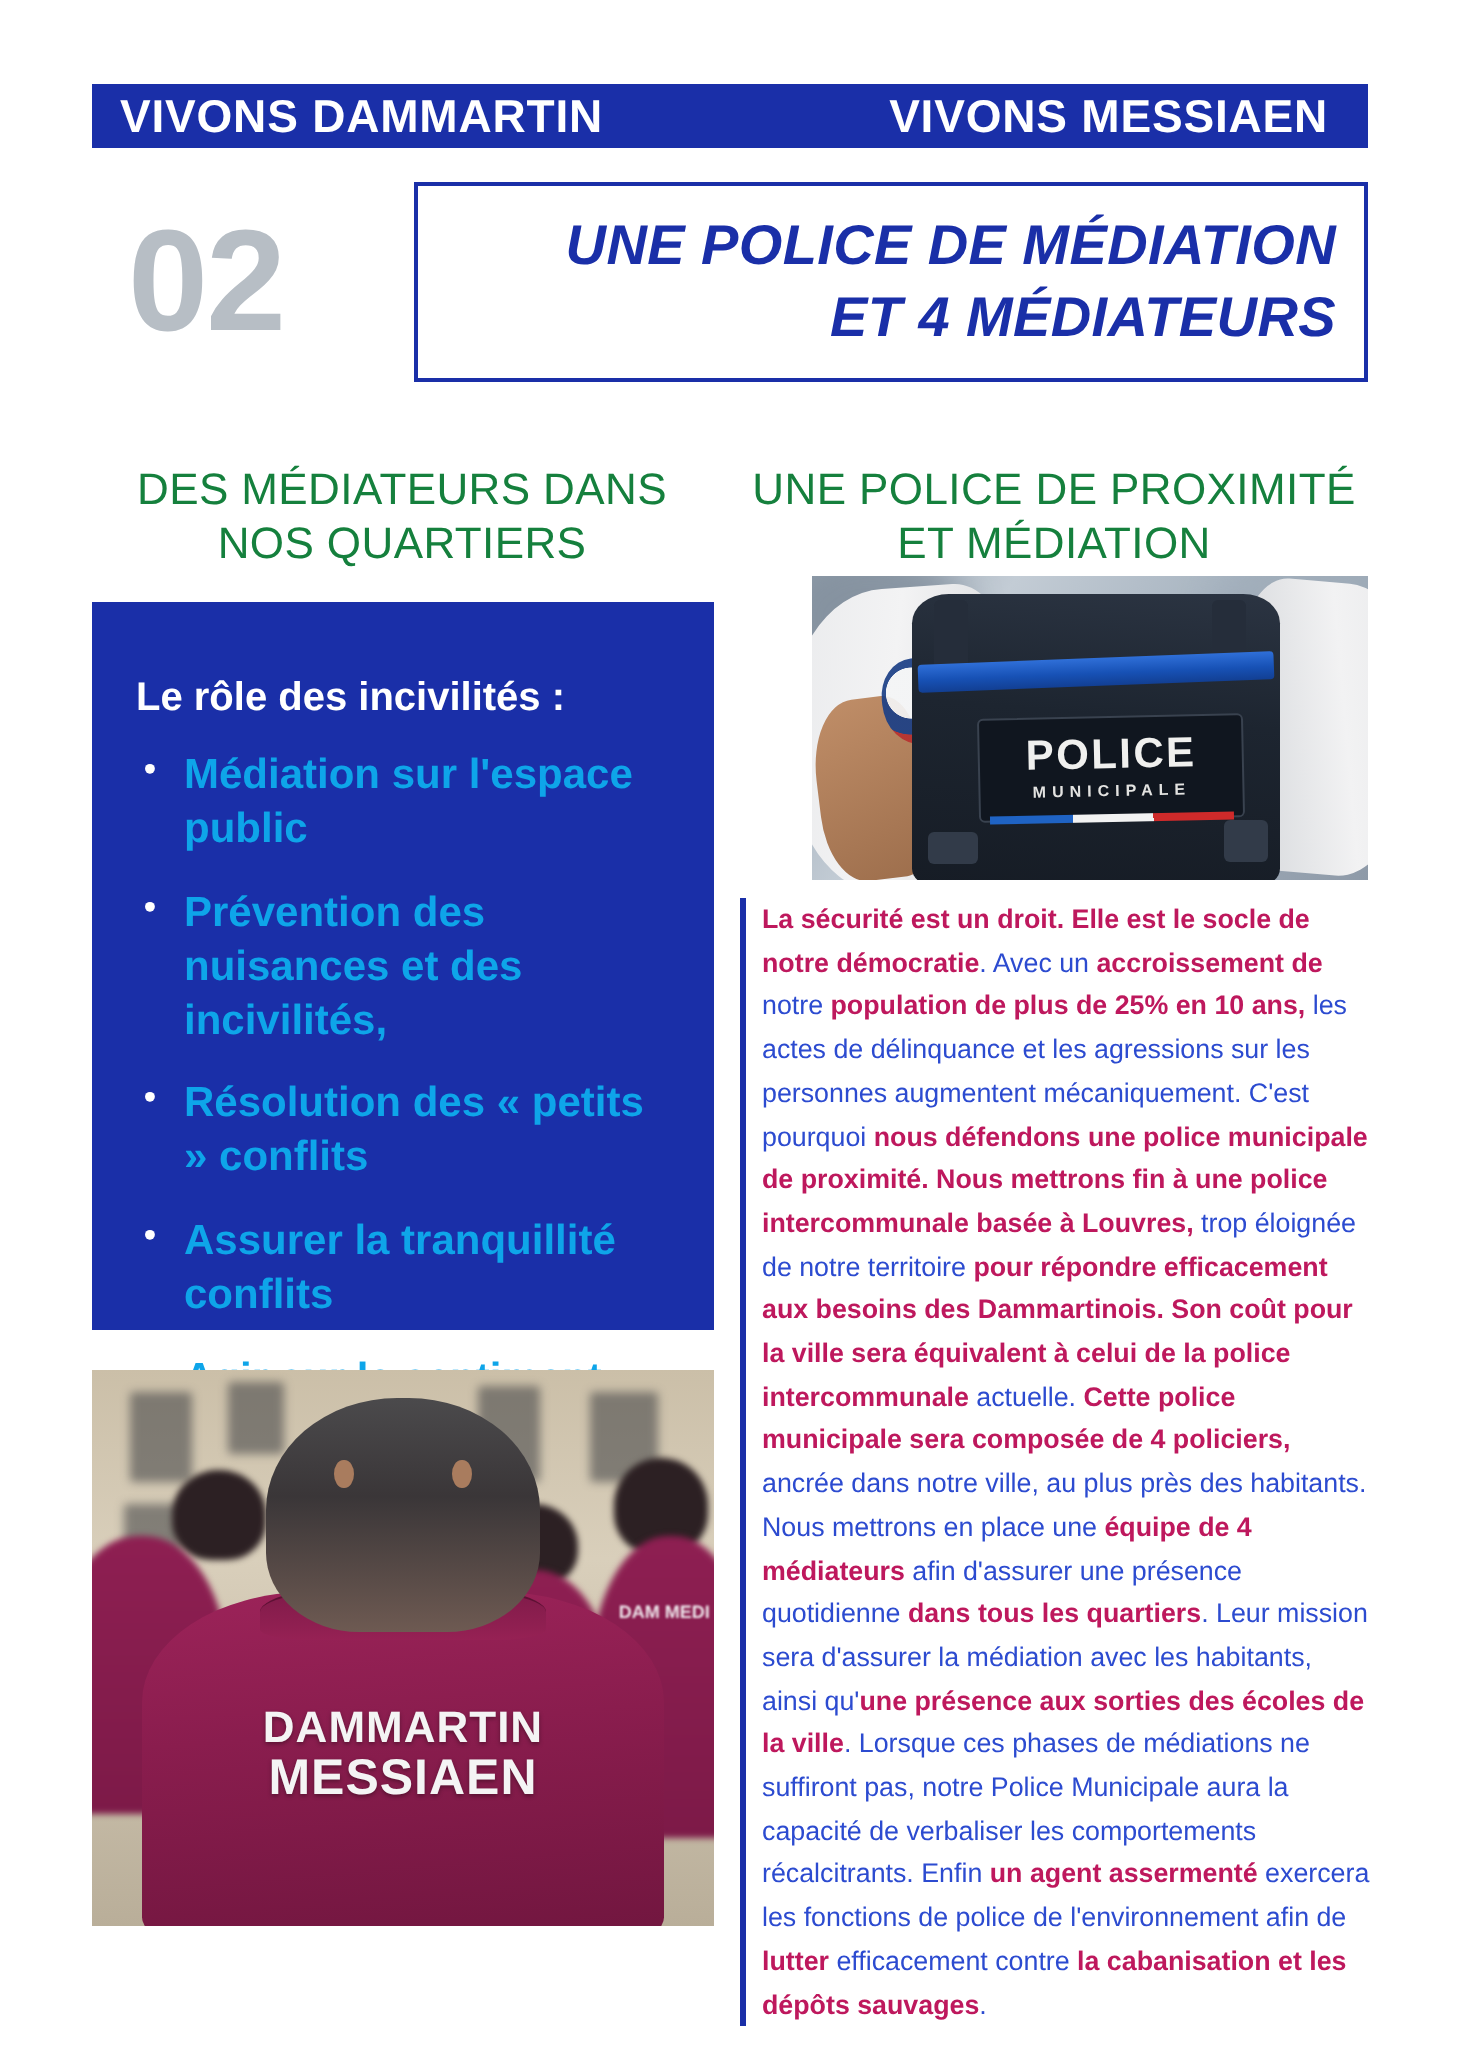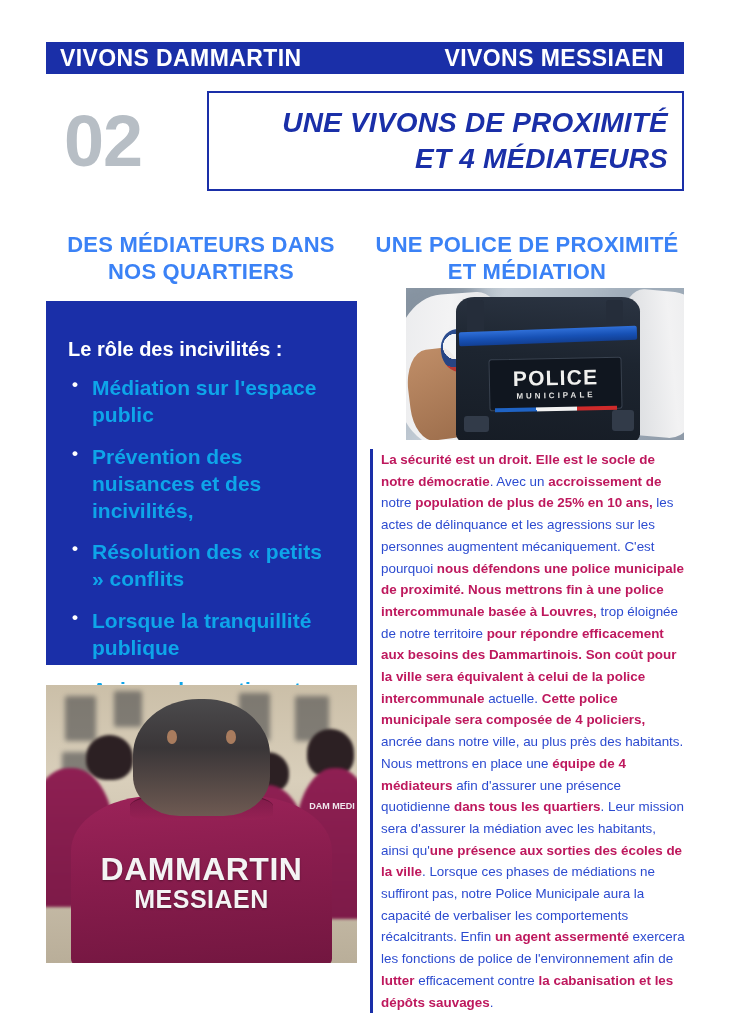--- a/index.html
+++ b/index.html
@@ -89,23 +89,23 @@
     font-style: italic;
     line-height: 1.28;
     letter-spacing: 0.2px;
     text-align: right;
     white-space: nowrap;
   }
 
   
   .col-heading {
     position: absolute;
-    color: #3b82f6;
+    color: #15803d;
     font-size: 22px;
-    font-weight: bold;
+    font-weight: normal;
     line-height: 1.22;
     text-align: center;
     letter-spacing: 0.2px;
   }
   .col-heading.left-head {
     left: 46px;
     top: 232px;
     width: 310px;
   }
   .col-heading.right-head {
@@ -362,21 +362,21 @@
     left: 0;
     right: 0;
     top: 60%;
     text-align: center;
     color: #f4f4f4;
     font-weight: bold;
     line-height: 1.08;
     letter-spacing: 0.5px;
     text-shadow: 0 1px 2px rgba(0,0,0,.35);
   }
-  .med-text .m1 { font-size: 32px; display: block; }
+  .med-text .m1 { font-size: 22px; display: block; }
   .med-text .m2 { font-size: 25px; display: block; }
   .med-small-text {
     position: absolute;
     color: #efe7ec;
     font-weight: bold;
     font-size: 9px;
     line-height: 1.1;
     filter: blur(0.5px);
     text-align: center;
   }
@@ -409,35 +409,35 @@
 <div class="page">
 
   <div class="header-bar">
     <span class="brand">VIVONS DAMMARTIN</span>
     <span class="candidate">VIVONS MESSIAEN</span>
   </div>
 
   <div class="section-head">
     <div class="section-number">02</div>
     <div class="title-box">
-      <div class="tline">UNE VIVONS DE PROXIMITÉ</div>
+      <div class="tline">UNE POLICE DE MÉDIATION</div>
       <div class="tline">ET 4 MÉDIATEURS</div>
     </div>
   </div>
 
   <div class="col-heading left-head">DES MÉDIATEURS DANS NOS QUARTIERS</div>
   <div class="col-heading right-head">UNE POLICE DE PROXIMITÉ ET MÉDIATION</div>
 
   <div class="blue-panel">
     <div class="panel-title">Le rôle des incivilités :</div>
     <ul id="bullet-list">
         <li>Médiation sur l'espace public</li>
         <li>Prévention des nuisances et des incivilités,</li>
         <li>Résolution des « petits » conflits</li>
-        <li>Lorsque la tranquillité publique</li>
+        <li>Assurer la tranquillité conflits</li>
         <li>Agir sur le sentiment d'insécurité</li>
       </ul>
   </div>
 
   <div class="photo photo-police">
     <div class="pol-bg"></div>
     <div class="pol-blurblob" style="left:-6%;top:-10%;width:34%;height:46%;background:#7d8a98;"></div>
     <div class="pol-blurblob" style="right:-8%;top:-12%;width:36%;height:52%;background:#9facb9;"></div>
     <div class="pol-arm-left"></div>
     <div class="pol-arm-right"></div>

